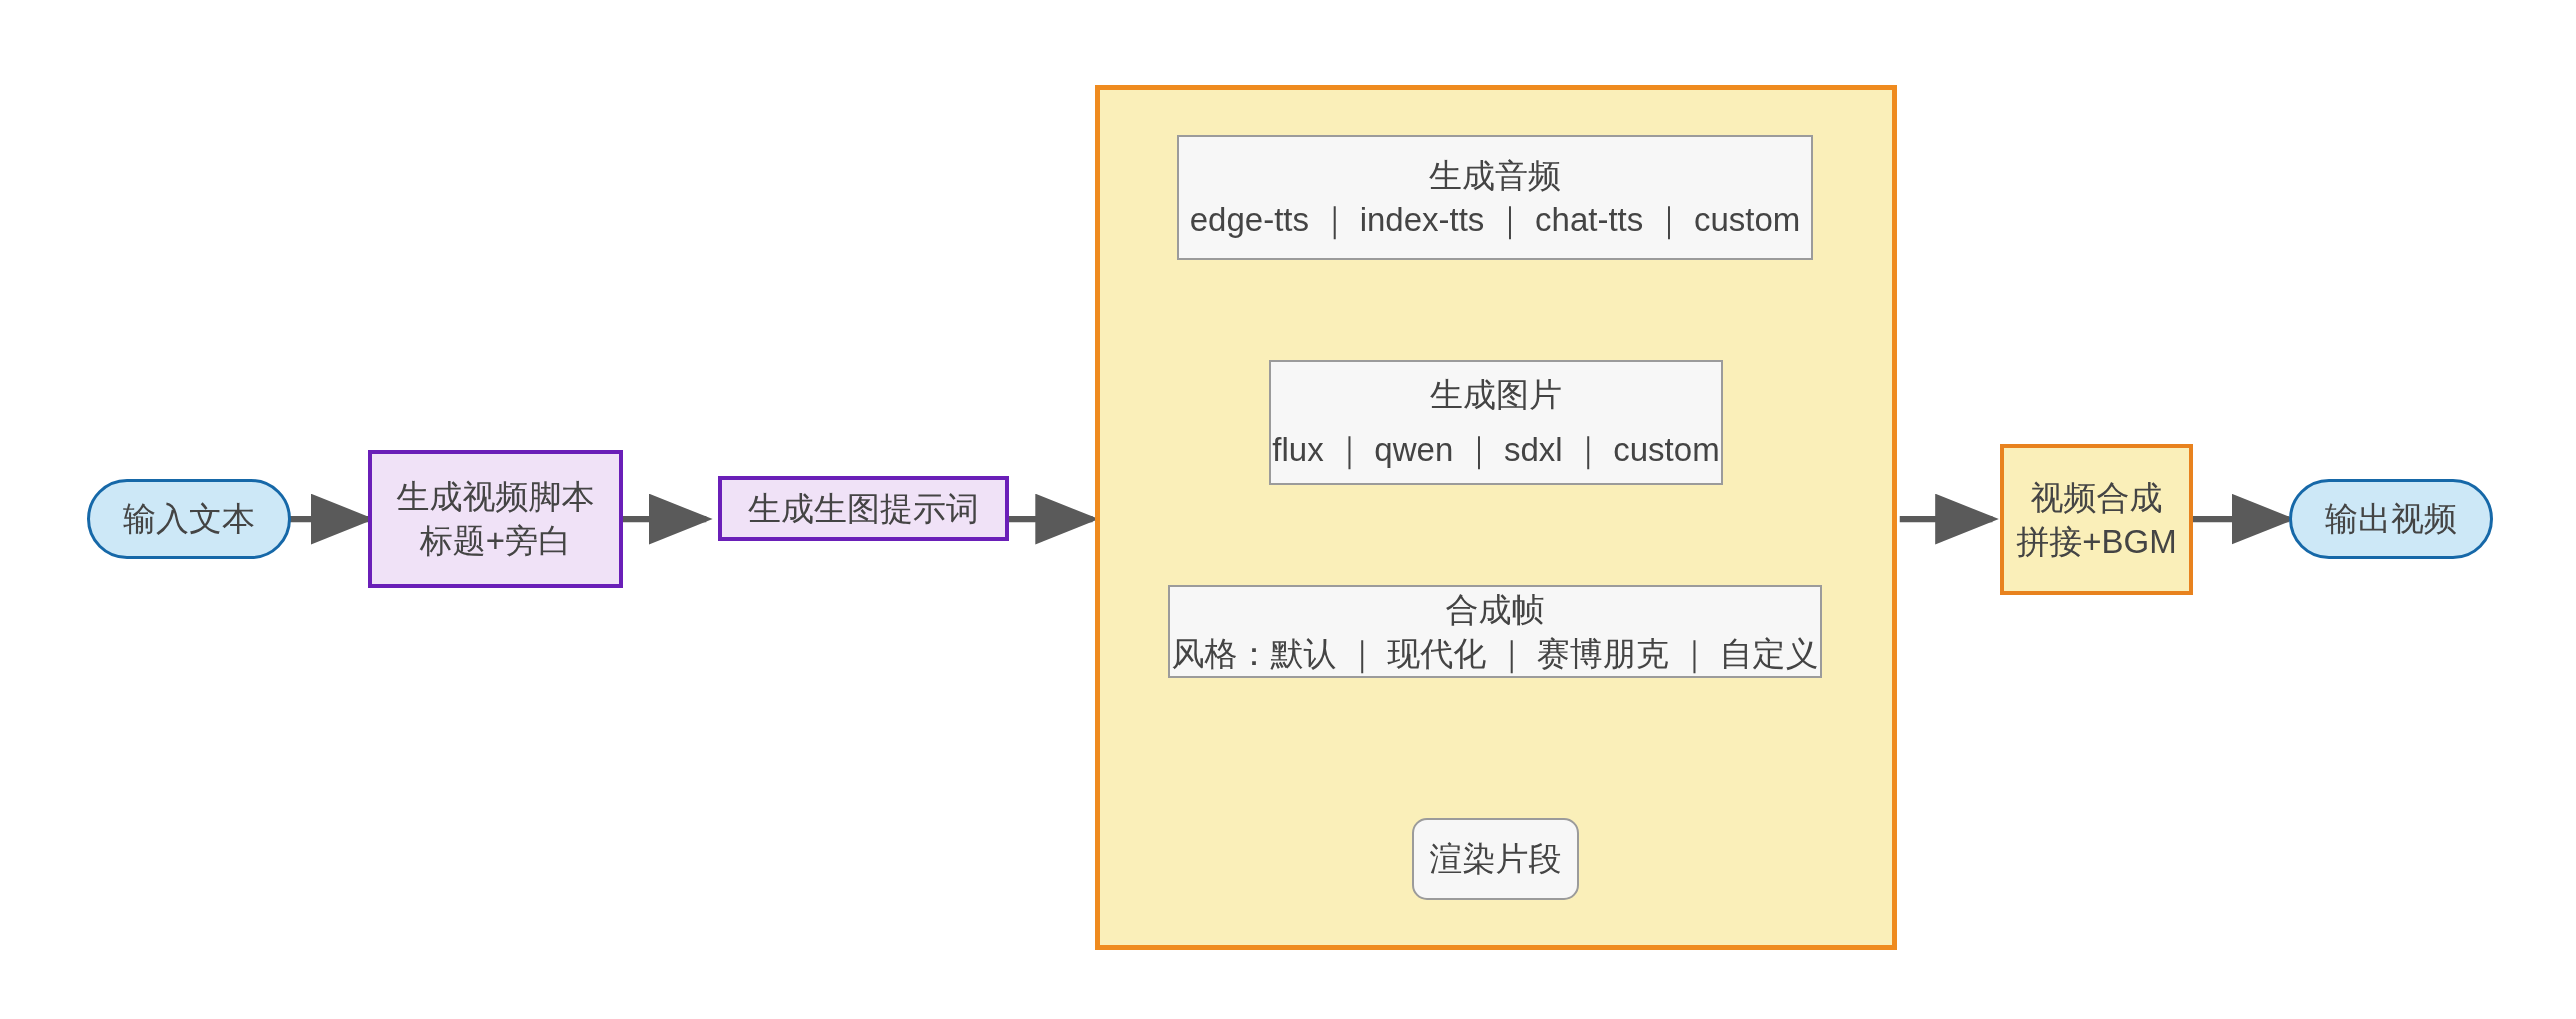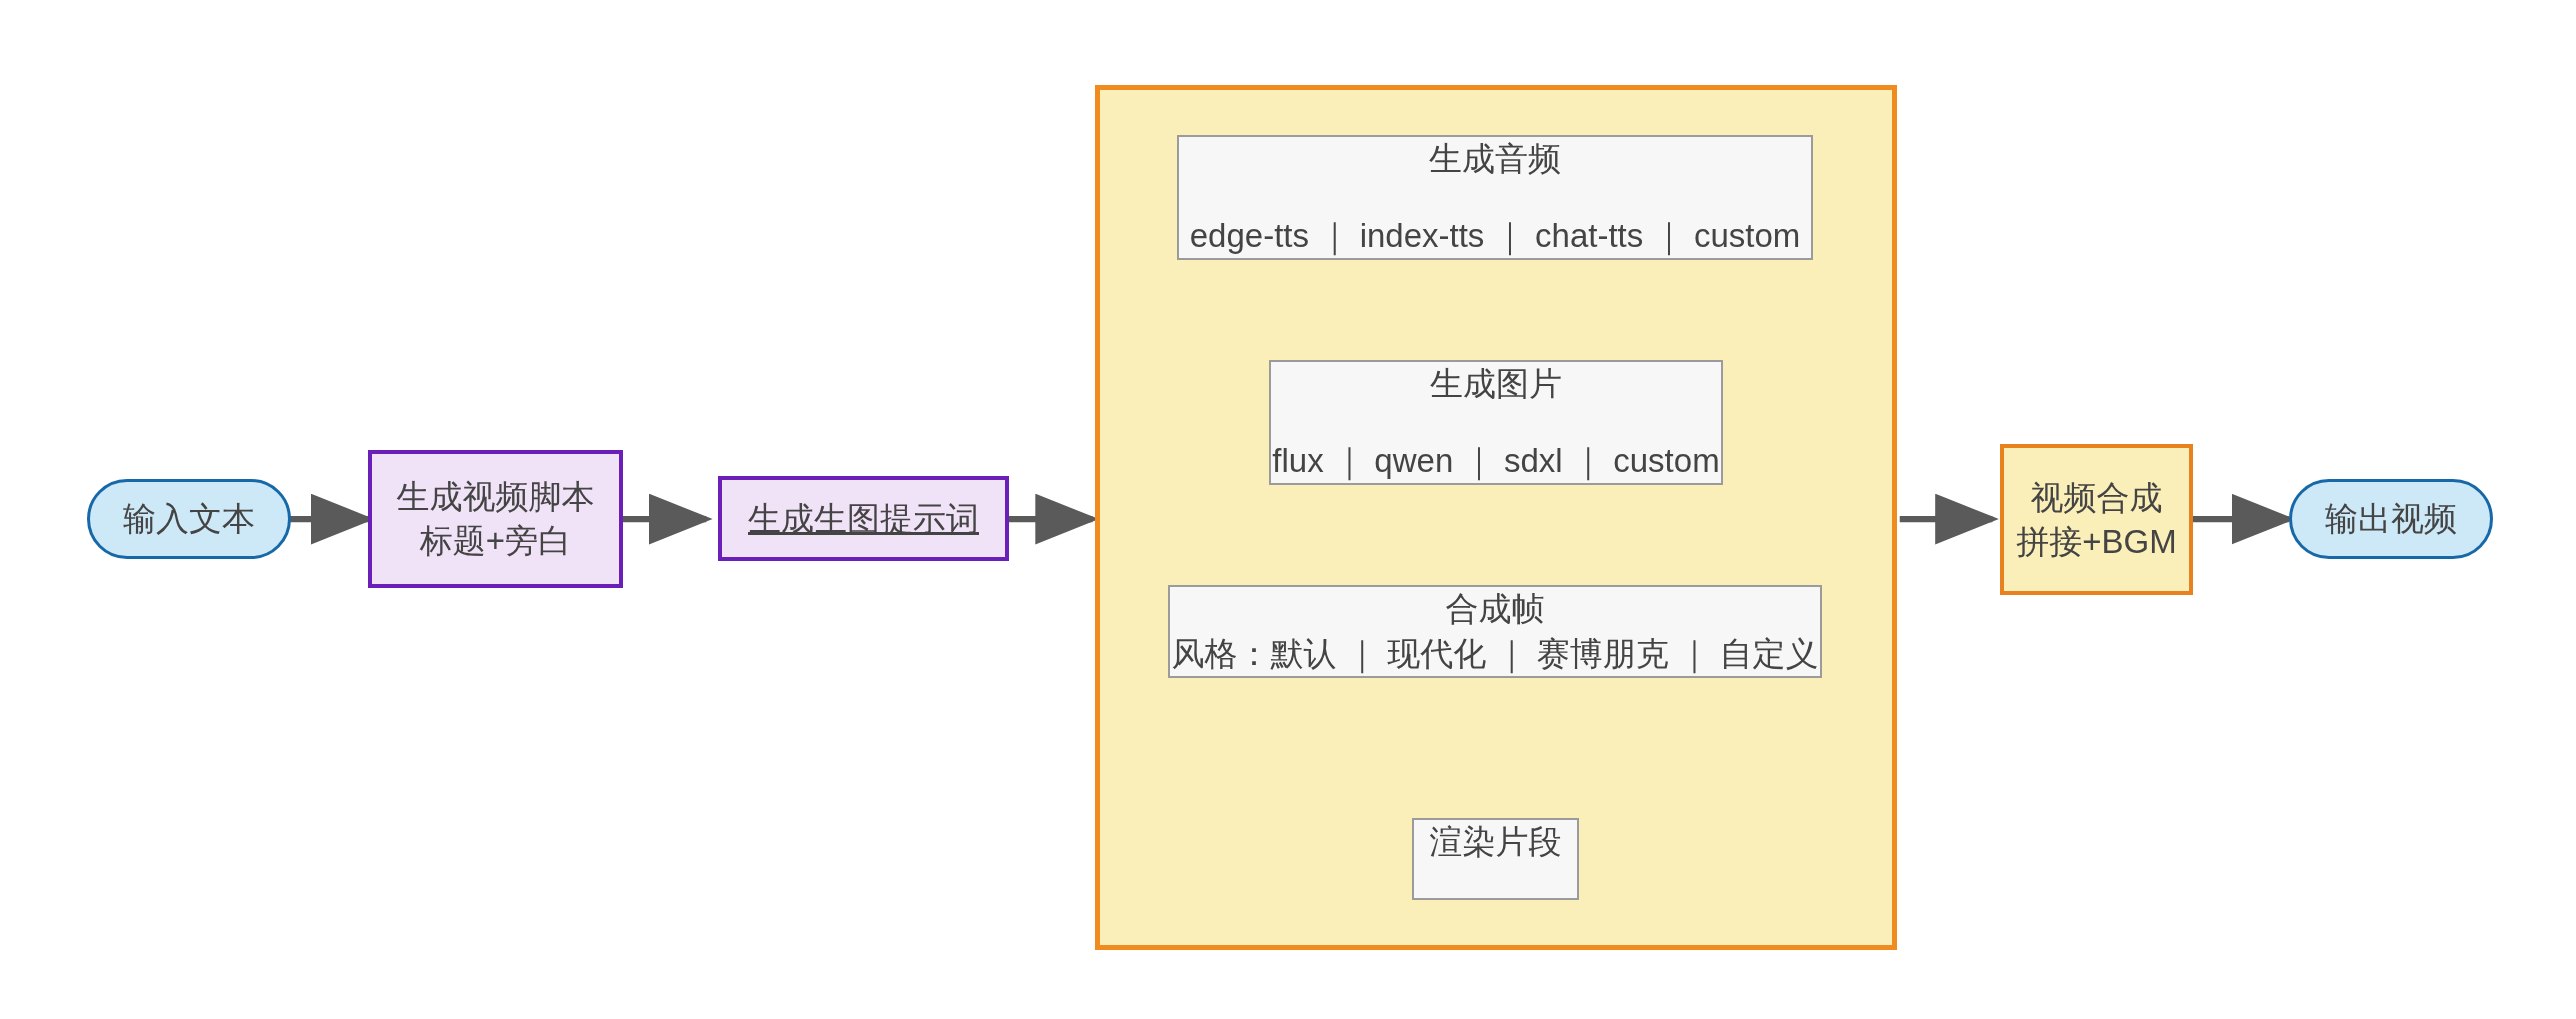--- a/index.html
+++ b/index.html
@@ -59,21 +59,20 @@
   .orangebox {
     background: #faefb9;
     border: 4.5px solid #e8821e;
     font-size: 33px;
   }
   
   .plain {
     background: #f7f7f7;
     border: 2.7px solid #9b9b9b;
     font-size: 33px;
-    justify-content: space-between;
   }
   
   .subgraph {
     position: absolute;
     box-sizing: border-box;
     background: #faefb9;
     border: 5.5px solid #ef8b1f;
   }
 </style>
 </head>
@@ -109,40 +108,40 @@
 
   <div class="node stadium" style="left:87px; top:479px; width:204px; height:80px;">
     <span>输入文本</span>
   </div>
 
   <div class="node purple" style="left:368px; top:450px; width:255px; height:138px;">
     <span class="line1">生成视频脚本</span>
     <span class="line2">标题+旁白</span>
   </div>
 
-  <div class="node purple" style="left:718px; top:476px; width:291px; height:85px;text-decoration:underline;">
+  <div class="node purple" style="left:718px; top:476px; width:291px; height:65px;">
     <span>生成生图提示词</span>
   </div>
 
   <div class="node plain" style="left:1177px; top:135px; width:636px; height:125px;">
     <span class="line1">生成音频</span>
     <span class="line2">edge-tts ｜ index-tts ｜ chat-tts ｜ custom</span>
   </div>
 
   <div class="node plain" style="left:1269px; top:360px; width:454px; height:125px;gap:11px;">
     <span class="line1">生成图片</span>
     <span class="line2">flux ｜ qwen ｜ sdxl ｜ custom</span>
   </div>
 
   <div class="node plain" style="left:1168px; top:585px; width:654px; height:93px;">
     <span class="line1">合成帧</span>
     <span class="line2">风格：默认 ｜ 现代化 ｜ 赛博朋克 ｜ 自定义</span>
   </div>
 
-  <div class="node plain" style="left:1412px; top:818px; width:167px; height:82px;">
+  <div class="node plain" style="left:1412px; top:818px; width:167px; height:82px;border-radius:15px;">
     <span>渲染片段</span>
   </div>
 
   <div class="node stadium" style="left:2289px; top:479px; width:204px; height:80px;">
     <span>输出视频</span>
   </div>
 
   <div class="node orangebox" style="left:2000px; top:444px; width:193px; height:151px;">
     <span class="line1">视频合成</span>
     <span class="line2">拼接+BGM</span>

